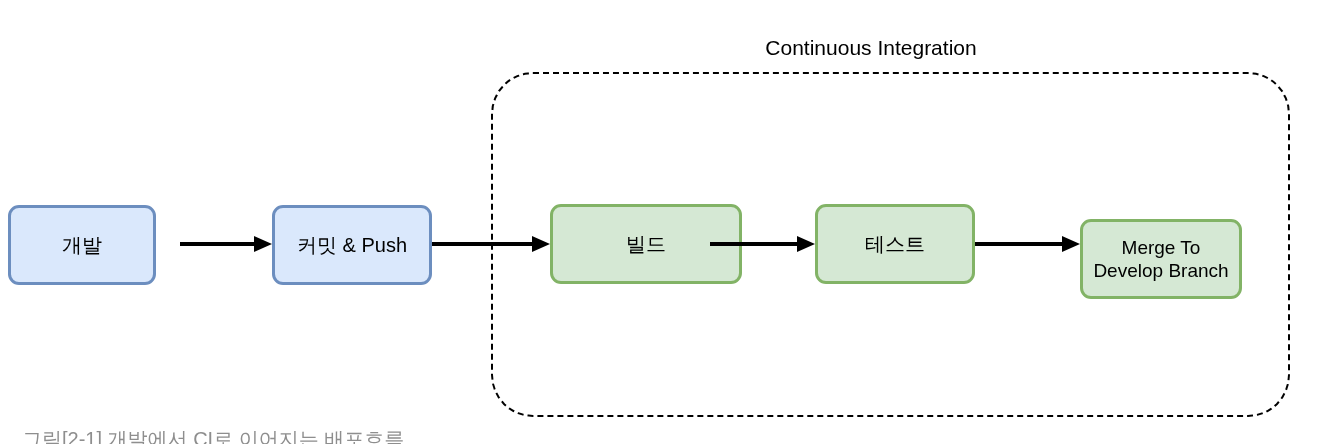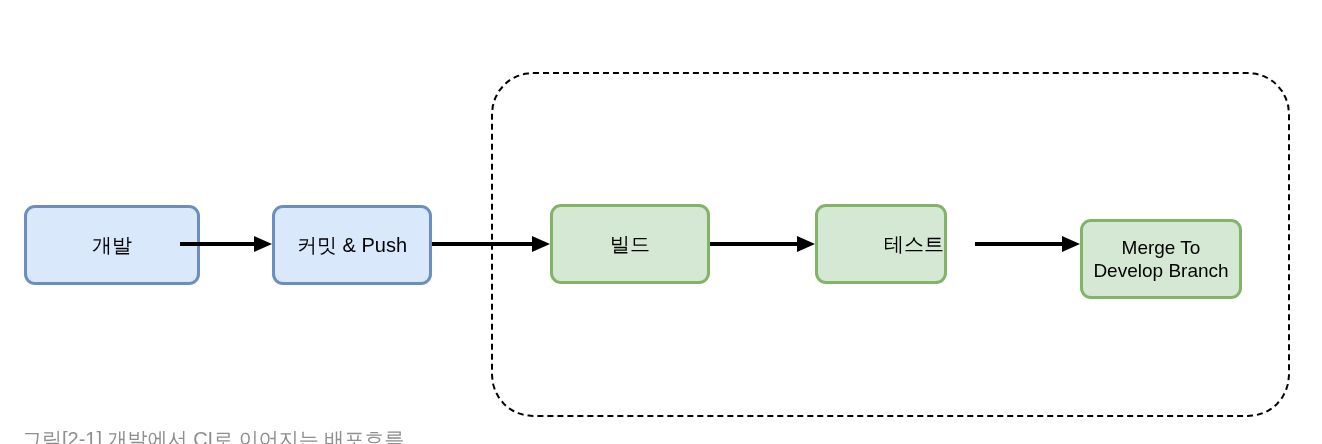--- a/index.html
+++ b/index.html
@@ -42,24 +42,24 @@
     display: flex;
     align-items: center;
     justify-content: center;
     text-align: center;
     font-size: 20px;
     line-height: 24px;
     white-space: pre-line;
   }
   .node.blue  { background: #dae8fc; border: 3px solid #6c8ebf; }
   .node.green { background: #d5e8d4; border: 3px solid #82b366; }
-  .n1 { left: 24px;   top: 205px; width: 176px; }
+  .n1 { left: 8px;   top: 205px; width: 148px; }
   .n2 { left: 272px;  top: 205px; width: 160px; align-items: center; }
-  .n3 { left: 550px;  top: 204px; width: 160px; }
-  .n4 { left: 815px;  top: 204px; width: 132px; justify-content: flex-end; }
+  .n3 { left: 550px;  top: 204px; width: 192px; }
+  .n4 { left: 815px;  top: 204px; width: 160px; }
   .n5 { left: 1080px; top: 203px; width: 162px; font-size: 19px; line-height: 23px; margin-top: 16px; }
 
   
   .arrow { position: absolute; top: 236px; height: 16px; }
   .arrow-line {
     position: absolute;
     left: 0; right: 13px; top: 6px;
     height: 4px;
     background: #000000;
   }
@@ -84,20 +84,21 @@
     line-height: 24px;
     color: #8e8e8e;
     white-space: nowrap;
   }
 </style>
 </head>
 <body>
 
 <div class="canvas">
 
+  <div class="ci-title">Continuous Integration</div>
 
   <div class="ci-region"></div>
 
   <div class="node blue n1">
     <span>개발</span>
   </div>
 
   <div class="node blue n2">
     <span>커밋 &amp; Push</span>
   </div>

